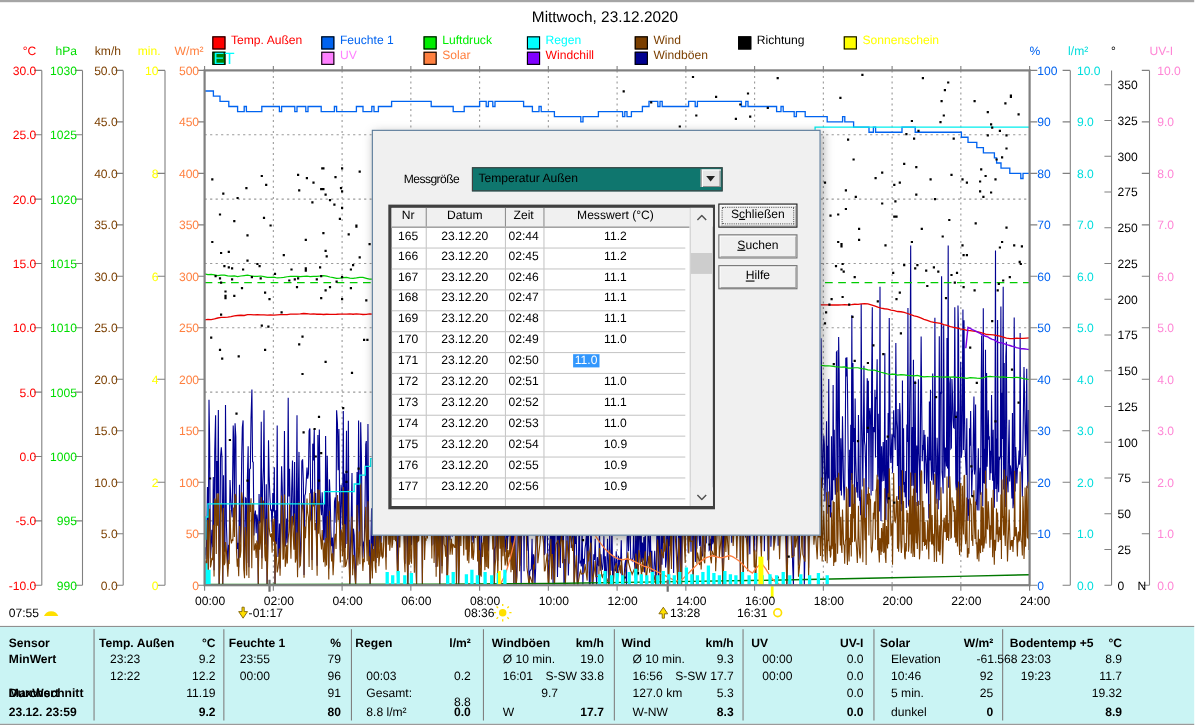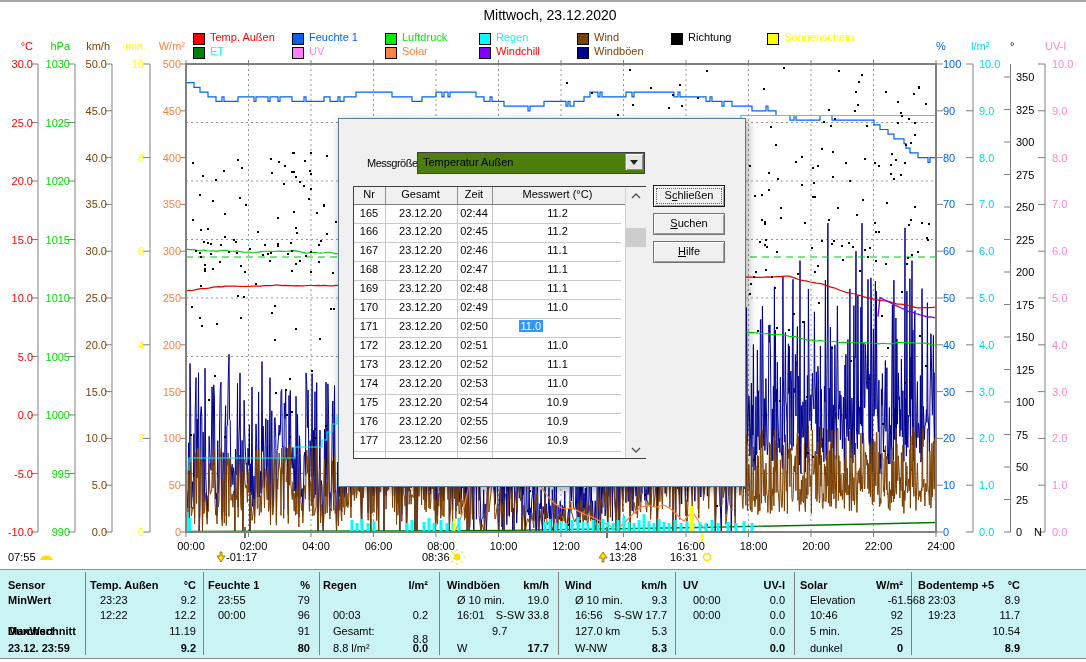--- a/index.html
+++ b/index.html
@@ -18,21 +18,21 @@
 <div style="position:absolute;left:402px;top:31px;color:#00ee00;font-size:11px;white-space:nowrap">Luftdruck</div>
 <div style="position:absolute;left:479px;top:33px;width:10px;height:10px;background:#00ffff;border:1px solid #000"></div>
 <div style="position:absolute;left:496px;top:31px;color:#00ffff;font-size:11px;white-space:nowrap">Regen</div>
 <div style="position:absolute;left:577px;top:33px;width:10px;height:10px;background:#7b3f00;border:1px solid #000"></div>
 <div style="position:absolute;left:594px;top:31px;color:#7b3f00;font-size:11px;white-space:nowrap">Wind</div>
 <div style="position:absolute;left:671px;top:33px;width:10px;height:10px;background:#000000;border:1px solid #000"></div>
 <div style="position:absolute;left:688px;top:31px;color:#000000;font-size:11px;white-space:nowrap">Richtung</div>
 <div style="position:absolute;left:767px;top:33px;width:10px;height:10px;background:#ffff00;border:1px solid #000"></div>
 <div style="position:absolute;left:784px;top:31px;color:#ffff00;font-size:11px;white-space:nowrap">Sonnenschein</div>
 <div style="position:absolute;left:193px;top:47px;width:10px;height:10px;background:#008000;border:1px solid #000"></div>
-<div style="position:absolute;left:210px;top:45px;color:#00ffff;font-size:11px;white-space:nowrap">ET</div>
+<div style="position:absolute;left:194px;top:45px;color:#00ffff;font-size:15px;white-space:nowrap">ET</div>
 <div style="position:absolute;left:292px;top:47px;width:10px;height:10px;background:#ff80ff;border:1px solid #000"></div>
 <div style="position:absolute;left:309px;top:45px;color:#ff80ff;font-size:11px;white-space:nowrap">UV</div>
 <div style="position:absolute;left:385px;top:47px;width:10px;height:10px;background:#ff8040;border:1px solid #000"></div>
 <div style="position:absolute;left:402px;top:45px;color:#ff8040;font-size:11px;white-space:nowrap">Solar</div>
 <div style="position:absolute;left:479px;top:47px;width:10px;height:10px;background:#8000ff;border:1px solid #000"></div>
 <div style="position:absolute;left:496px;top:45px;color:#ff0000;font-size:11px;white-space:nowrap">Windchill</div>
 <div style="position:absolute;left:577px;top:47px;width:10px;height:10px;background:#000090;border:1px solid #000"></div>
 <div style="position:absolute;left:594px;top:45px;color:#7b3f00;font-size:11px;white-space:nowrap">Windböen</div>
 <svg width="1086" height="662" viewBox="0 0 1086 662" style="position:absolute;left:0;top:0;font-family:'Liberation Sans',sans-serif">
 <path d="M248.5 64V532 M311.0 64V532 M373.5 64V532 M436.0 64V532 M498.5 64V532 M561.0 64V532 M623.5 64V532 M686.0 64V532 M748.5 64V532 M811.0 64V532 M873.5 64V532 M186 122.5H936 M186 181.0H936 M186 239.5H936 M186 298.0H936 M186 356.5H936 M186 415.0H936 M186 473.5H936" stroke="#999" stroke-width="1" fill="none" stroke-dasharray="2 3"></path>
@@ -179,31 +179,31 @@
 <text x="1045" y="50" fill="#ff85d5" text-anchor="start" font-size="11" font-weight="normal">UV-I</text>
 <text x="8" y="561" fill="#000" text-anchor="start" font-size="11" font-weight="normal">07:55</text>
 <text x="226" y="561" fill="#000" text-anchor="start" font-size="11" font-weight="normal">-01:17</text>
 <text x="422" y="561" fill="#000" text-anchor="start" font-size="11" font-weight="normal">08:36</text>
 <text x="609" y="561" fill="#000" text-anchor="start" font-size="11" font-weight="normal">13:28</text>
 <text x="670" y="561" fill="#000" text-anchor="start" font-size="11" font-weight="normal">16:31</text>
 </svg>
 
 <div style="position:absolute;left:338px;top:118px;width:406px;height:367px;background:#f0f0f0;border:1px solid #5a7a9a;box-shadow:2px 3px 9px rgba(0,0,0,0.35);font-size:11px;color:#000">
   <span style="position:absolute;left:28px;top:38px;letter-spacing:-0.5px">Messgröße</span>
-  <div style="position:absolute;left:78px;top:33px;width:226px;height:20px;background:#4d7c0f;border:1px solid #404040">
+  <div style="position:absolute;left:90px;top:33px;width:226px;height:20px;background:#0f766e;border:1px solid #404040">
     <span style="position:absolute;left:5px;top:3px">Temperatur Außen</span>
     <div style="position:absolute;right:1px;top:1px;width:17px;height:16px;background:#e6e6e6;border-left:1px solid #999;box-shadow:inset 1px 1px 0 #fff,inset -1px -1px 0 #909090"></div>
     <div style="position:absolute;right:6px;top:7px;width:0;height:0;border-left:4px solid transparent;border-right:4px solid transparent;border-top:5px solid #222"></div>
   </div>
 
-  <div style="position:absolute;left:13.5px;top:66.5px;width:291px;height:271px;background:#fff;border:1px solid #404040">
+  <div style="position:absolute;left:13.5px;top:66.5px;width:291px;height:271px;background:#fff;border:3px solid #404040">
 
     <div style="position:absolute;left:0;top:0;width:271px;height:17px;background:#f0f0f0;border-bottom:1px solid #808080">
       <span style="position:absolute;left:0;top:1px;width:31px;text-align:center">Nr</span>
-      <span style="position:absolute;left:31px;top:1px;width:72px;text-align:center">Gesamt</span>
+      <span style="position:absolute;left:31px;top:1px;width:72px;text-align:center">Datum</span>
       <span style="position:absolute;left:103px;top:1px;width:35px;text-align:center">Zeit</span>
       <span style="position:absolute;left:138px;top:1px;width:132px;text-align:center">Messwert (°C)</span>
       <div style="position:absolute;left:31px;top:0;width:1px;height:17px;background:#909090"></div>
       <div style="position:absolute;left:103px;top:0;width:1px;height:17px;background:#909090"></div>
       <div style="position:absolute;left:138px;top:0;width:1px;height:17px;background:#909090"></div>
     </div>
     <div style="position:absolute;left:0;top:18px;width:267px;height:253px;overflow:hidden">
       <div style="position:absolute;left:31px;top:0;width:1px;height:253px;background:#c8c8c8"></div>
       <div style="position:absolute;left:103px;top:0;width:1px;height:253px;background:#c8c8c8"></div>
       <div style="position:absolute;left:138px;top:0;width:1px;height:253px;background:#c8c8c8"></div>
@@ -381,17 +381,17 @@
 <div style="position:absolute;left:810px;top:54.5px;white-space:nowrap">5 min.</div>
 <div style="position:absolute;left:823px;top:54.5px;width:80px;text-align:right;white-space:nowrap">25</div>
 <div style="position:absolute;left:810px;top:71.5px;white-space:nowrap">dunkel</div>
 <div style="position:absolute;left:823px;top:71.5px;width:80px;text-align:right;white-space:nowrap"><b>0</b></div>
 <div style="position:absolute;left:918px;top:8.5px;font-weight:bold;white-space:nowrap">Bodentemp +5</div>
 <div style="position:absolute;left:960px;top:8.5px;width:60px;text-align:right;font-weight:bold">°C</div>
 <div style="position:absolute;left:928px;top:23.5px;white-space:nowrap">23:03</div>
 <div style="position:absolute;left:940px;top:23.5px;width:80px;text-align:right;white-space:nowrap">8.9</div>
 <div style="position:absolute;left:928px;top:38.5px;white-space:nowrap">19:23</div>
 <div style="position:absolute;left:940px;top:38.5px;width:80px;text-align:right;white-space:nowrap">11.7</div>
-<div style="position:absolute;left:940px;top:54.5px;width:80px;text-align:right;white-space:nowrap">10.54</div>
+<div style="position:absolute;left:940px;top:54.5px;width:80px;text-align:right;white-space:nowrap">19.32</div>
 <div style="position:absolute;left:940px;top:71.5px;width:80px;text-align:right;white-space:nowrap"><b>8.9</b></div>
 </div>
 <div style="position:absolute;left:0;top:658px;width:1086px;height:1px;background:#909090"></div>
 </div>
 
 </body></html>

